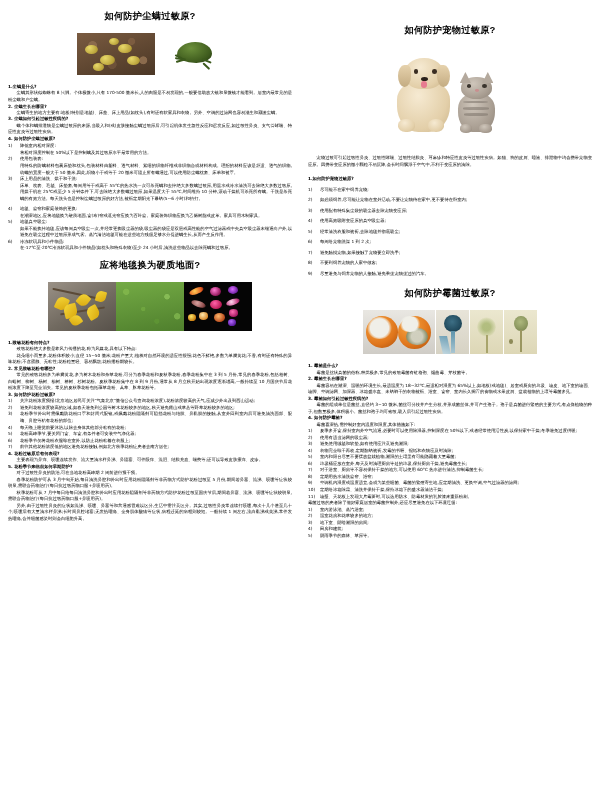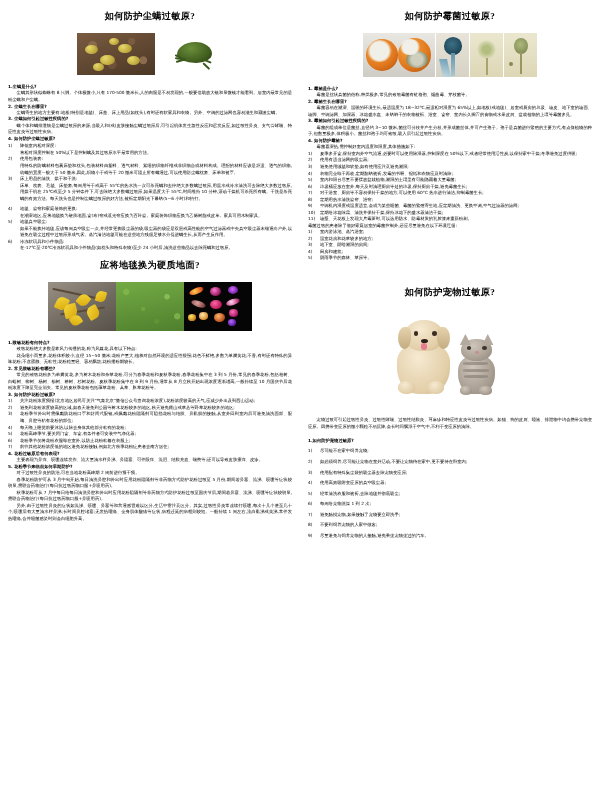--- a/index.html
+++ b/index.html
@@ -13,21 +13,21 @@
   .col{position:absolute;top:0;width:300px;height:785px;box-sizing:border-box;}
   .col-left{left:0;padding:0 8px;}
   .col-right{left:300px;padding:0 8px;}
 
   .sect-title{
     text-align:center;
     font-weight:bold;
     font-size:9.2px;
     letter-spacing:.3px;
     color:#000;
-    font-family:Liberation Serif, serif;
+    font-family:Liberation Mono, monospace;
   }
 
   .imgrow{display:flex;justify-content:center;align-items:flex-end;gap:6px;}
 
   .q{font-weight:bold;font-size:4.3px;line-height:1.5;color:#000;margin:0;}
   .p{font-size:4.3px;line-height:1.52;color:#000;margin:0;text-indent:2em;text-align:justify;}
   .p0{text-indent:0;}
   .li{font-size:4.3px;line-height:1.52;color:#000;margin:0;display:flex;gap:3px;text-align:justify;}
   .li .num{flex:0 0 9px;}
   .li .txt{flex:1;}
@@ -229,126 +229,20 @@
         <div class="p">对于过敏性鼻炎的防治,可在当地花粉高峰期 2 周前进行预干预。</div>
         <div class="p">春季花粉防护可从 3 月中旬开始,每日清洗鼻腔和外出时应用花粉阻隔剂等非药物方式防护花粉过敏至 5 月份,期间若鼻塞、流涕、喷嚏等症状较明显,需联合药物治疗(每日抗过敏药物口服+鼻喷用药)。</div>
         <div class="p">秋季花粉可从 7 月中每日给每日清洗鼻腔和外出时应用花粉阻隔剂等非药物方式防护花粉过敏至国庆节后,期间若鼻塞、流涕、喷嚏等症状较明显,需联合药物治疗(每日抗过敏药物口服+鼻喷用药)。</div>
         <div class="p">另外,由于过敏性鼻炎的症状如流涕、喷嚏、鼻塞等和普通感冒难以区分,生活中需注意区分。其实,过敏性鼻炎常连续打喷嚏,每次十几个甚至几十个;喷嚏后有大量清水样鼻涕;长时间鼻腔堵塞;无发热咽痛、全身肌体酸痛等症状,病程迁延的病程则较短。一般持续 1 周左右,流白黏涕或黄涕,常伴发热咽痛,合并细菌感染时则会白细胞升高。</div>
       </div>
     </div>
   </div>
 
   <div class="col col-right">
 
-    <div>
-      <div class="sect-title" style="margin-top:10px;">如何防护霉菌过敏原?</div>
-
-      <div class="imgrow" style="margin-top:10px;gap:1px;">
-        <div class="pic mould" style="width:72px;height:44px;">
-          <div class="orange" style="left:4%;top:14%;width:44%;height:72%"></div>
-          <div class="orange" style="left:48%;top:12%;width:46%;height:76%"></div>
-          <div class="mould-white" style="left:6%;top:16%;width:34%;height:50%"></div>
-          <div class="mould-patch" style="left:60%;top:40%;width:30%;height:40%"></div>
-          <div class="mould-white" style="left:50%;top:14%;width:30%;height:36%"></div>
-        </div>
-        <div class="pic slide-a" style="width:33px;height:44px;">
-          <div class="sp-head" style="left:24%;top:10%;width:54%;height:40%;background:radial-gradient(circle at 45% 40%,#3d6f85,#1e4659 70%,#0d2430)"></div>
-          <div class="sp-stalk" style="left:44%;top:46%;width:13%;height:52%;background:linear-gradient(180deg,#5d93ab,#a9c6d2)"></div>
-          <div class="sp-stalk" style="left:16%;top:58%;width:24%;height:42%;background:linear-gradient(200deg,#6fa0b6,#c2d7df);transform:skewX(12deg)"></div>
-        </div>
-        <div class="pic slide-b" style="width:33px;height:44px;">
-          <div class="sp-head" style="left:22%;top:16%;width:56%;height:44%;border-radius:50%;background:radial-gradient(circle at 50% 50%,rgba(150,170,90,.65) 0 28%,rgba(160,180,100,.25) 60%,transparent 72%)"></div>
-          <div class="sp-stalk" style="left:47%;top:56%;width:7%;height:40%;background:#a8a46c"></div>
-        </div>
-        <div class="pic slide-b" style="width:33px;height:44px;">
-          <div class="sp-head" style="left:30%;top:12%;width:42%;height:36%;background:radial-gradient(circle at 45% 40%,#9fae6a,#6d7c3e 70%,#3e4a1e);opacity:.8"></div>
-          <div class="sp-stalk" style="left:47%;top:44%;width:7%;height:50%;background:#9a9660"></div>
-          <div class="sp-head" style="left:16%;top:66%;width:12%;height:10%;background:#8d8a58"></div>
-        </div>
-      </div>
-
-      <div style="margin-top:9px;">
-        <div class="q">1. 霉菌是什么?</div>
-        <div class="p">霉菌是丝状真菌的俗称,种类极多,常见的致敏霉菌有链格孢、烟曲霉、芽枝菌等。</div>
-        <div class="q">2. 霉菌生长在哪里?</div>
-        <div class="p">霉菌容易在潮湿、温暖的环境生长,最适温度为 18~32℃,最适相对湿度为 65%以上,如地板(或地毯)、居室或厨房的垃圾、墙皮、地下室的墙面、墙脚、空调滤网、加湿器、冰箱盛水盘、未晒晒干的衣物被褥、浴室、窗帘、室内长久搁置的食物或水果皮屑、盆栽植物的上壤等霉菌多见。</div>
-        <div class="q">3. 霉菌如何引起过敏性疾病的?</div>
-        <div class="p">霉菌的组成单位是菌丝,直径约 3~10 微米,菌丝可分枝并产生分枝,并形成菌丝体,并可产生孢子。孢子是真菌进行繁殖的主要方式,有点像植物的种子,但数量极多,体积极小。菌丝和孢子均可致敏,吸入后引起过敏性疾病。</div>
-        <div class="q">4. 如何防护霉菌?</div>
-        <div class="p">霉菌喜湿热,需控制好室内温度和湿度,其体措施如下:</div>
-
-        <div class="li">
-            <span class="num">1)</span>
-            <span class="txt">夏季多开窗,保持室内外空气流通,必要时可以使用除湿器,控制湿度在 50%以下,或者经常使用活性炭,以保持家中干燥;冬季避免过度供暖;</span>
-          </div>
-        <div class="li">
-            <span class="num">2)</span>
-            <span class="txt">使用有适当滤网的吸尘器;</span>
-          </div>
-        <div class="li">
-            <span class="num">3)</span>
-            <span class="txt">避免使用绒毯和软垫,如有使用应注意避免潮湿;</span>
-          </div>
-        <div class="li">
-            <span class="num">4)</span>
-            <span class="txt">衣物完全晾干再收,定期翻晒被褥,发霉的书籍、报纸和衣物应及时清除;</span>
-          </div>
-        <div class="li">
-            <span class="num">5)</span>
-            <span class="txt">室内和阳台尽量不要摆放盆栽植物,潮湿的土壤里有可能隐藏着大量霉菌;</span>
-          </div>
-        <div class="li">
-            <span class="num">6)</span>
-            <span class="txt">垃圾桶应放在室外,每天及时清理厨房等处的垃圾,保持厨房干燥,避免霉菌生长;</span>
-          </div>
-        <div class="li">
-            <span class="num">7)</span>
-            <span class="txt">对于浴室、厨房等不容易保持干燥的地方,可以使用 60°C 热水进行清洁,抑制霉菌生长;</span>
-          </div>
-        <div class="li">
-            <span class="num">8)</span>
-            <span class="txt">定期用热水清洗窗帘、浴帘;</span>
-          </div>
-        <div class="li">
-            <span class="num">9)</span>
-            <span class="txt">空调机内湿度或温度适宜,会成为某些细菌、霉菌的繁殖寄生地,应定期清洗、更换空调,空气过滤器的滤网;</span>
-          </div>
-        <div class="li">
-            <span class="num">10)</span>
-            <span class="txt">定期给冰箱除霜、清洗并保持干燥,保持冰箱下的盛水器清洁干燥;</span>
-          </div>
-        <div class="li">
-            <span class="num">11)</span>
-            <span class="txt">墙壁、天花板上发现大片霉斑时,可以选用防水、防霉材质的乳胶漆来重新粉刷。</span>
-          </div>
-
-        <div class="p p0">霉菌过敏的患者除了做好家庭居室的霉菌控制外,还应尽量避免在以下环境逗留:</div>
-        <div class="li">
-            <span class="num">1)</span>
-            <span class="txt">室内游泳池、蒸汽浴室;</span>
-          </div>
-        <div class="li">
-            <span class="num">2)</span>
-            <span class="txt">温室花房和花草较多的地方;</span>
-          </div>
-        <div class="li">
-            <span class="num">3)</span>
-            <span class="txt">地下室、阴暗潮湿的房间;</span>
-          </div>
-        <div class="li">
-            <span class="num">4)</span>
-            <span class="txt">田房和建筑;</span>
-          </div>
-        <div class="li">
-            <span class="num">5)</span>
-            <span class="txt">阴雨季节的森林、草原等。</span>
-          </div>
-      </div>
-    </div>
-
     <div style="margin-top:24px;">
       <div class="sect-title">如何防护宠物过敏原?</div>
 
       <div class="imgrow" style="margin-top:12px;">
         <div class="pic pets" style="width:140px;height:92px;">
 
           <div class="dog-part dog-body" style="left:12%;top:34%;width:38%;height:56%;border-radius:46% 46% 40% 40%/38% 38% 50% 50%"></div>
           <div class="dog-part dog-body" style="left:17%;top:10%;width:29%;height:34%;border-radius:48% 48% 44% 44%/52% 52% 48% 48%"></div>
           <div class="dog-part" style="left:13%;top:17%;width:9%;height:24%;border-radius:50% 30% 50% 50%;background:linear-gradient(180deg,#e6d2ad,#c4ac82)"></div>
           <div class="dog-part" style="left:41%;top:17%;width:9%;height:24%;border-radius:30% 50% 50% 50%;background:linear-gradient(180deg,#e6d2ad,#c4ac82)"></div>
@@ -408,14 +302,120 @@
         <div class="li" style="margin-top:4px;">
             <span class="num">8)</span>
             <span class="txt">不要到饲养宠物的人家中做客;</span>
           </div>
         <div class="li" style="margin-top:4px;">
             <span class="num">9)</span>
             <span class="txt">尽量避免与饲养宠物的人接触,避免乘坐宠物坐过的汽车。</span>
           </div>
       </div>
     </div>
+
+    <div>
+      <div class="sect-title" style="margin-top:10px;">如何防护霉菌过敏原?</div>
+
+      <div class="imgrow" style="margin-top:10px;gap:1px;">
+        <div class="pic mould" style="width:72px;height:44px;">
+          <div class="orange" style="left:4%;top:14%;width:44%;height:72%"></div>
+          <div class="orange" style="left:48%;top:12%;width:46%;height:76%"></div>
+          <div class="mould-white" style="left:6%;top:16%;width:34%;height:50%"></div>
+          <div class="mould-patch" style="left:60%;top:40%;width:30%;height:40%"></div>
+          <div class="mould-white" style="left:50%;top:14%;width:30%;height:36%"></div>
+        </div>
+        <div class="pic slide-a" style="width:33px;height:44px;">
+          <div class="sp-head" style="left:24%;top:10%;width:54%;height:40%;background:radial-gradient(circle at 45% 40%,#3d6f85,#1e4659 70%,#0d2430)"></div>
+          <div class="sp-stalk" style="left:44%;top:46%;width:13%;height:52%;background:linear-gradient(180deg,#5d93ab,#a9c6d2)"></div>
+          <div class="sp-stalk" style="left:16%;top:58%;width:24%;height:42%;background:linear-gradient(200deg,#6fa0b6,#c2d7df);transform:skewX(12deg)"></div>
+        </div>
+        <div class="pic slide-b" style="width:33px;height:44px;">
+          <div class="sp-head" style="left:22%;top:16%;width:56%;height:44%;border-radius:50%;background:radial-gradient(circle at 50% 50%,rgba(150,170,90,.65) 0 28%,rgba(160,180,100,.25) 60%,transparent 72%)"></div>
+          <div class="sp-stalk" style="left:47%;top:56%;width:7%;height:40%;background:#a8a46c"></div>
+        </div>
+        <div class="pic slide-b" style="width:33px;height:44px;">
+          <div class="sp-head" style="left:30%;top:12%;width:42%;height:36%;background:radial-gradient(circle at 45% 40%,#9fae6a,#6d7c3e 70%,#3e4a1e);opacity:.8"></div>
+          <div class="sp-stalk" style="left:47%;top:44%;width:7%;height:50%;background:#9a9660"></div>
+          <div class="sp-head" style="left:16%;top:66%;width:12%;height:10%;background:#8d8a58"></div>
+        </div>
+      </div>
+
+      <div style="margin-top:9px;">
+        <div class="q">1. 霉菌是什么?</div>
+        <div class="p">霉菌是丝状真菌的俗称,种类极多,常见的致敏霉菌有链格孢、烟曲霉、芽枝菌等。</div>
+        <div class="q">2. 霉菌生长在哪里?</div>
+        <div class="p">霉菌容易在潮湿、温暖的环境生长,最适温度为 18~32℃,最适相对湿度为 65%以上,如地板(或地毯)、居室或厨房的垃圾、墙皮、地下室的墙面、墙脚、空调滤网、加湿器、冰箱盛水盘、未晒晒干的衣物被褥、浴室、窗帘、室内长久搁置的食物或水果皮屑、盆栽植物的上壤等霉菌多见。</div>
+        <div class="q">3. 霉菌如何引起过敏性疾病的?</div>
+        <div class="p">霉菌的组成单位是菌丝,直径约 3~10 微米,菌丝可分枝并产生分枝,并形成菌丝体,并可产生孢子。孢子是真菌进行繁殖的主要方式,有点像植物的种子,但数量极多,体积极小。菌丝和孢子均可致敏,吸入后引起过敏性疾病。</div>
+        <div class="q">4. 如何防护霉菌?</div>
+        <div class="p">霉菌喜湿热,需控制好室内温度和湿度,其体措施如下:</div>
+
+        <div class="li">
+            <span class="num">1)</span>
+            <span class="txt">夏季多开窗,保持室内外空气流通,必要时可以使用除湿器,控制湿度在 50%以下,或者经常使用活性炭,以保持家中干燥;冬季避免过度供暖;</span>
+          </div>
+        <div class="li">
+            <span class="num">2)</span>
+            <span class="txt">使用有适当滤网的吸尘器;</span>
+          </div>
+        <div class="li">
+            <span class="num">3)</span>
+            <span class="txt">避免使用绒毯和软垫,如有使用应注意避免潮湿;</span>
+          </div>
+        <div class="li">
+            <span class="num">4)</span>
+            <span class="txt">衣物完全晾干再收,定期翻晒被褥,发霉的书籍、报纸和衣物应及时清除;</span>
+          </div>
+        <div class="li">
+            <span class="num">5)</span>
+            <span class="txt">室内和阳台尽量不要摆放盆栽植物,潮湿的土壤里有可能隐藏着大量霉菌;</span>
+          </div>
+        <div class="li">
+            <span class="num">6)</span>
+            <span class="txt">垃圾桶应放在室外,每天及时清理厨房等处的垃圾,保持厨房干燥,避免霉菌生长;</span>
+          </div>
+        <div class="li">
+            <span class="num">7)</span>
+            <span class="txt">对于浴室、厨房等不容易保持干燥的地方,可以使用 60°C 热水进行清洁,抑制霉菌生长;</span>
+          </div>
+        <div class="li">
+            <span class="num">8)</span>
+            <span class="txt">定期用热水清洗窗帘、浴帘;</span>
+          </div>
+        <div class="li">
+            <span class="num">9)</span>
+            <span class="txt">空调机内湿度或温度适宜,会成为某些细菌、霉菌的繁殖寄生地,应定期清洗、更换空调,空气过滤器的滤网;</span>
+          </div>
+        <div class="li">
+            <span class="num">10)</span>
+            <span class="txt">定期给冰箱除霜、清洗并保持干燥,保持冰箱下的盛水器清洁干燥;</span>
+          </div>
+        <div class="li">
+            <span class="num">11)</span>
+            <span class="txt">墙壁、天花板上发现大片霉斑时,可以选用防水、防霉材质的乳胶漆来重新粉刷。</span>
+          </div>
+
+        <div class="p p0">霉菌过敏的患者除了做好家庭居室的霉菌控制外,还应尽量避免在以下环境逗留:</div>
+        <div class="li">
+            <span class="num">1)</span>
+            <span class="txt">室内游泳池、蒸汽浴室;</span>
+          </div>
+        <div class="li">
+            <span class="num">2)</span>
+            <span class="txt">温室花房和花草较多的地方;</span>
+          </div>
+        <div class="li">
+            <span class="num">3)</span>
+            <span class="txt">地下室、阴暗潮湿的房间;</span>
+          </div>
+        <div class="li">
+            <span class="num">4)</span>
+            <span class="txt">田房和建筑;</span>
+          </div>
+        <div class="li">
+            <span class="num">5)</span>
+            <span class="txt">阴雨季节的森林、草原等。</span>
+          </div>
+      </div>
+    </div>
   </div>
 </div>
 
 </body></html>

